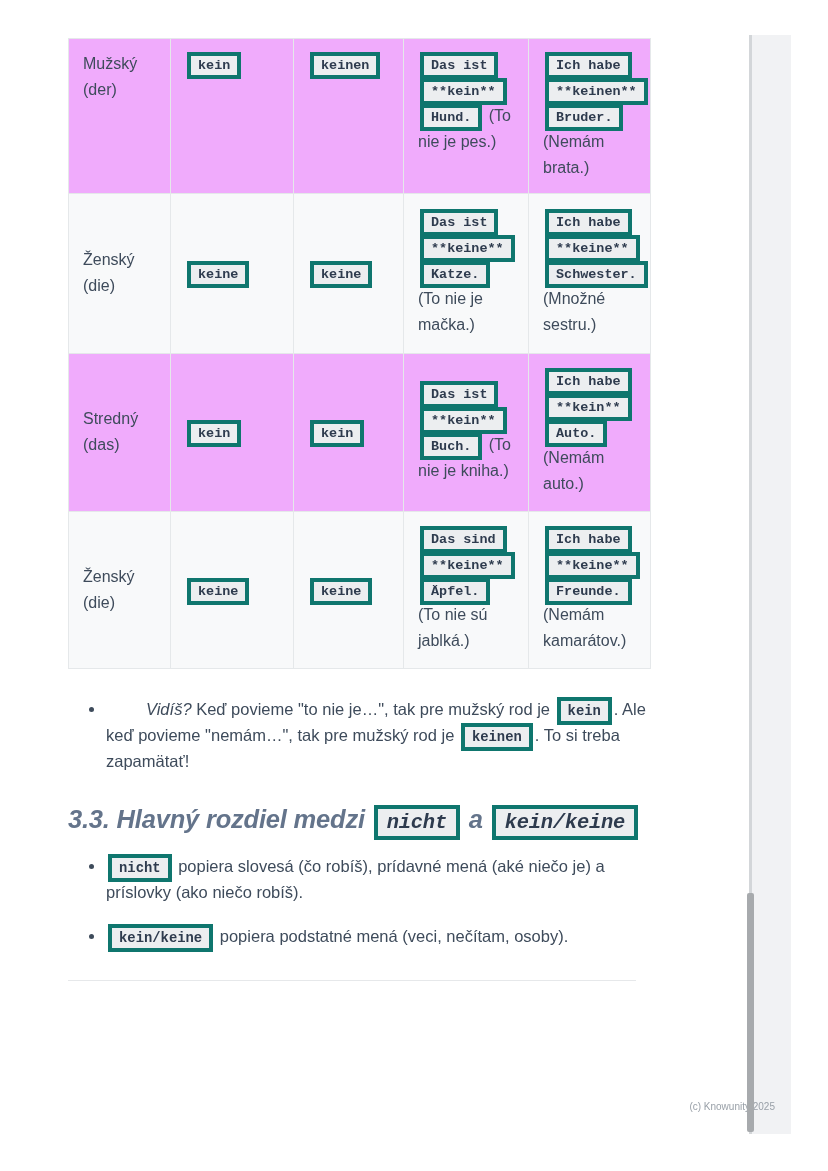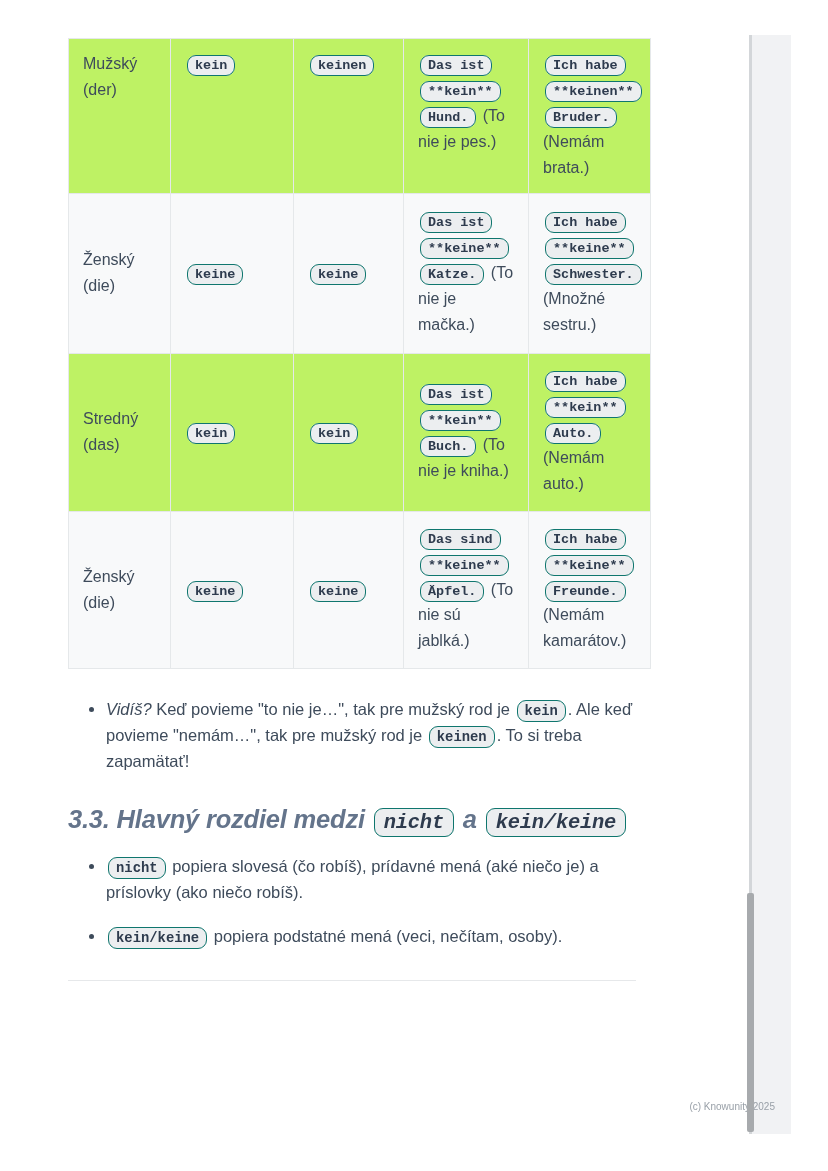--- a/index.html
+++ b/index.html
@@ -25,55 +25,55 @@
     border-collapse: collapse;
     table-layout: fixed;
     width: 582px;
     font-size: 16px;
     line-height: 1.62;
   }
   table.grammar td {
     border: 1px solid #e5e8ea;
     padding: 12px 14px;
     vertical-align: middle;
-    background: #bef264;
+    background: #f0abfc;
   }
   table.grammar tr:nth-child(even) td { background: #f8f9fa; }
   table.grammar tr.row-clipped td { vertical-align: top; }
 
   
   code.chip {
     font-family: "Liberation Mono", "DejaVu Sans Mono", monospace;
     font-size: 0.84em;
     font-weight: 600;
     color: #2e3b4e;
     background: #eceef0;
-    border: 1px solid #0f766e;
-    border-radius: 9px;
+    border: 4px solid #0f766e;
+    border-radius: 0;
     padding: 2px 7px;
     margin: 0 2px;
     -webkit-box-decoration-break: clone;
     box-decoration-break: clone;
   }
 
   
   ul.main-list {
     margin-top: 27px;
     padding-left: 38px;
     font-size: 16.5px;
     line-height: 1.6;
   }
   ul.main-list > li { margin-bottom: 18px; }
   ul.sub-list {
     list-style-type: circle;
     margin-top: 7px;
     padding-left: 31px;
   }
   ul.sub-list > li { margin: 9px 0; }
-  em.lead { font-style: italic; }
+  em.lead { font-style: italic; margin-left: 40px; }
   strong { font-weight: 400; }
 
   
   h2.section {
     margin: 30px 0 19px 0;
     font-size: 25.5px;
     font-weight: 700;
     color: #64748b;
     letter-spacing: -0.2px;
     font-style: italic;

